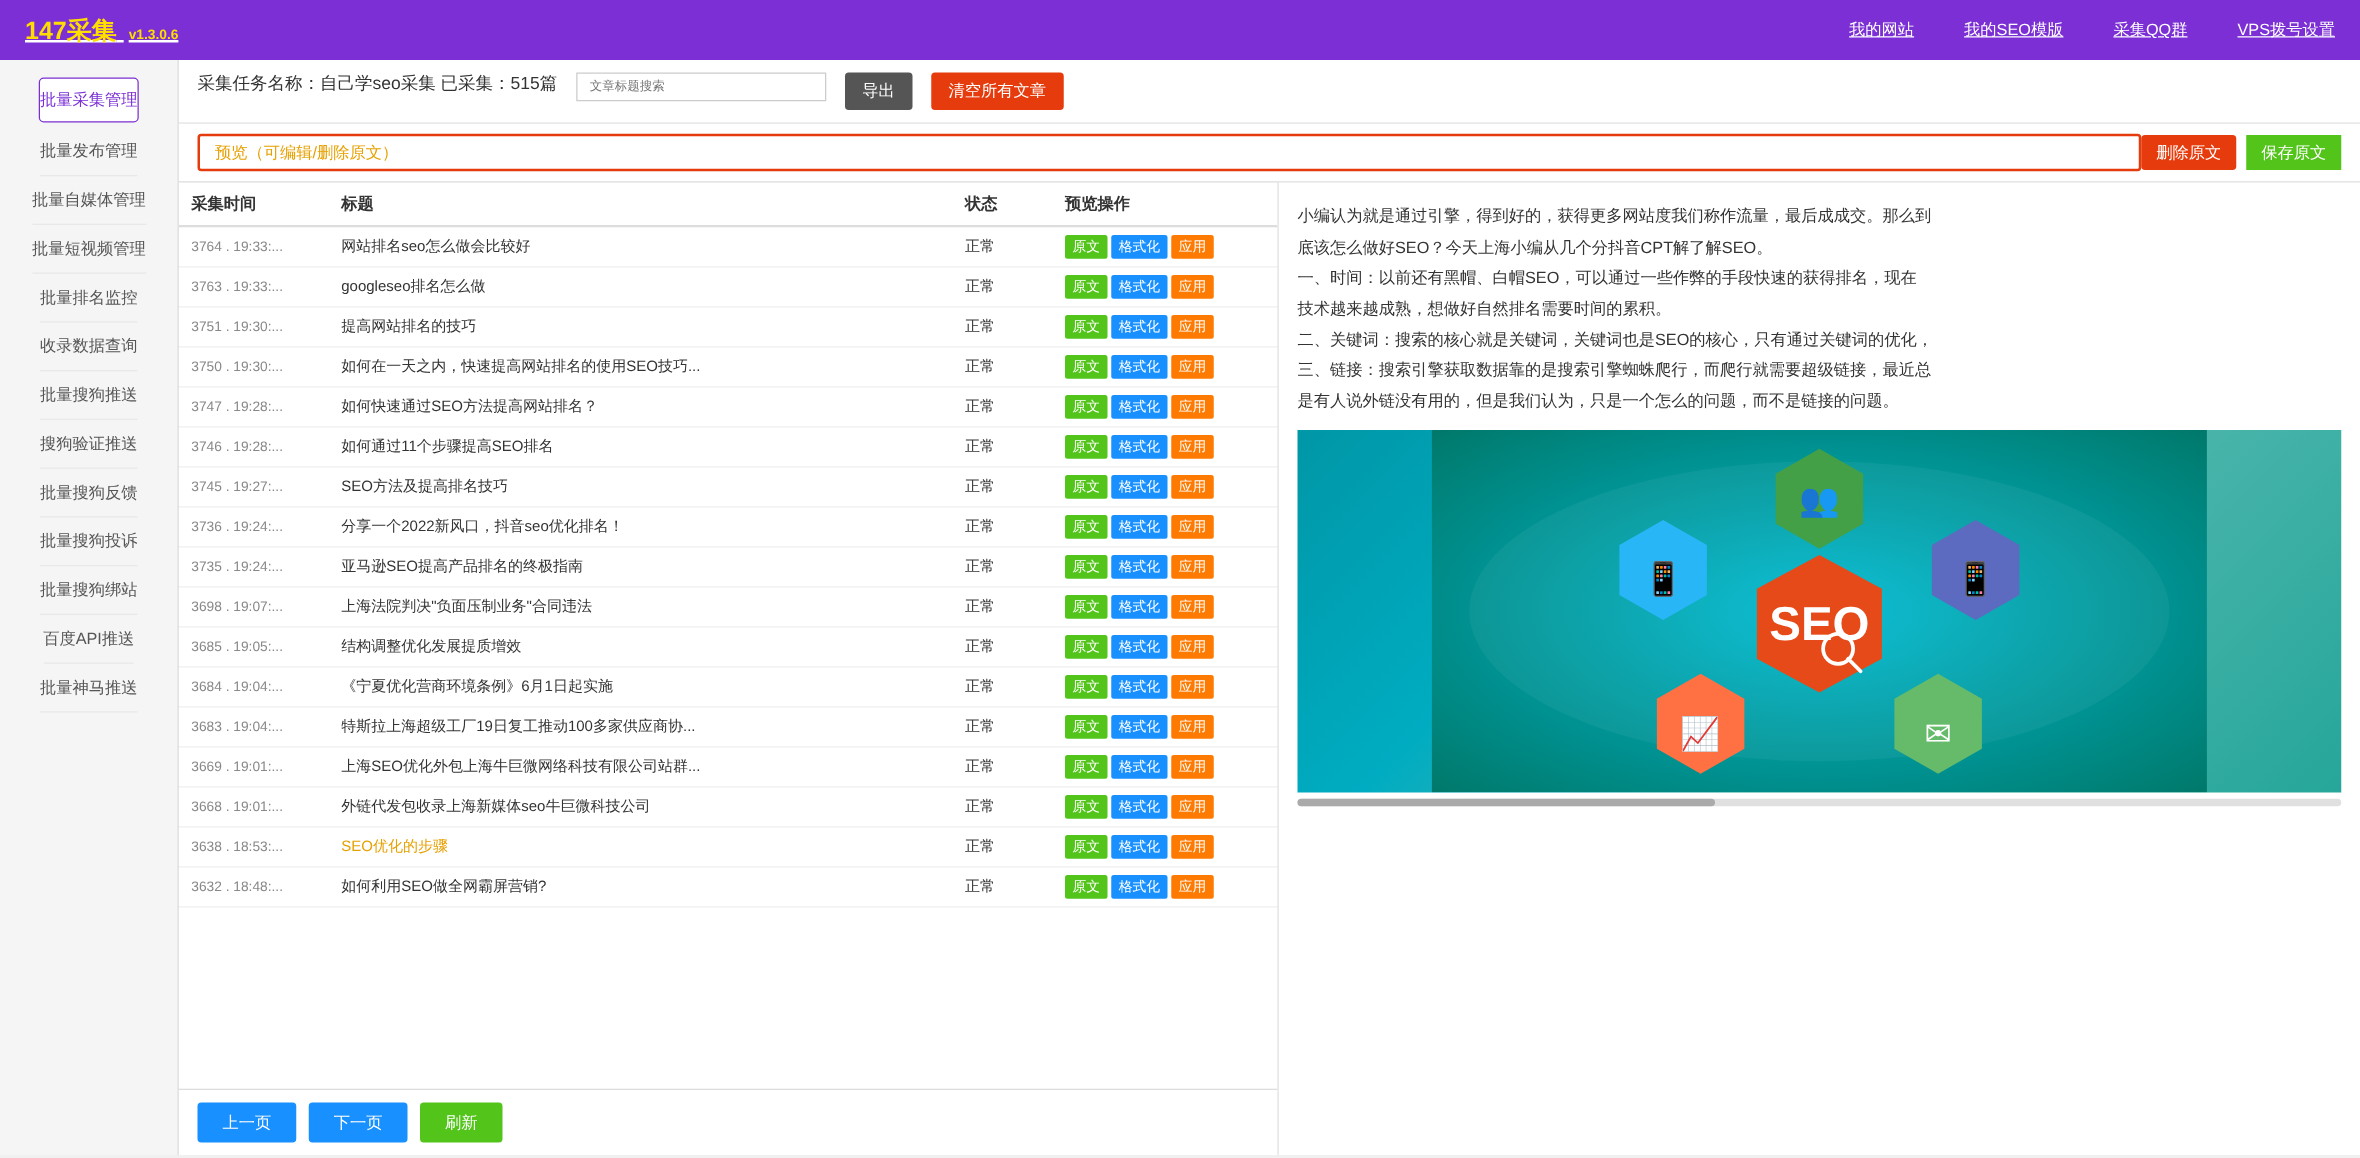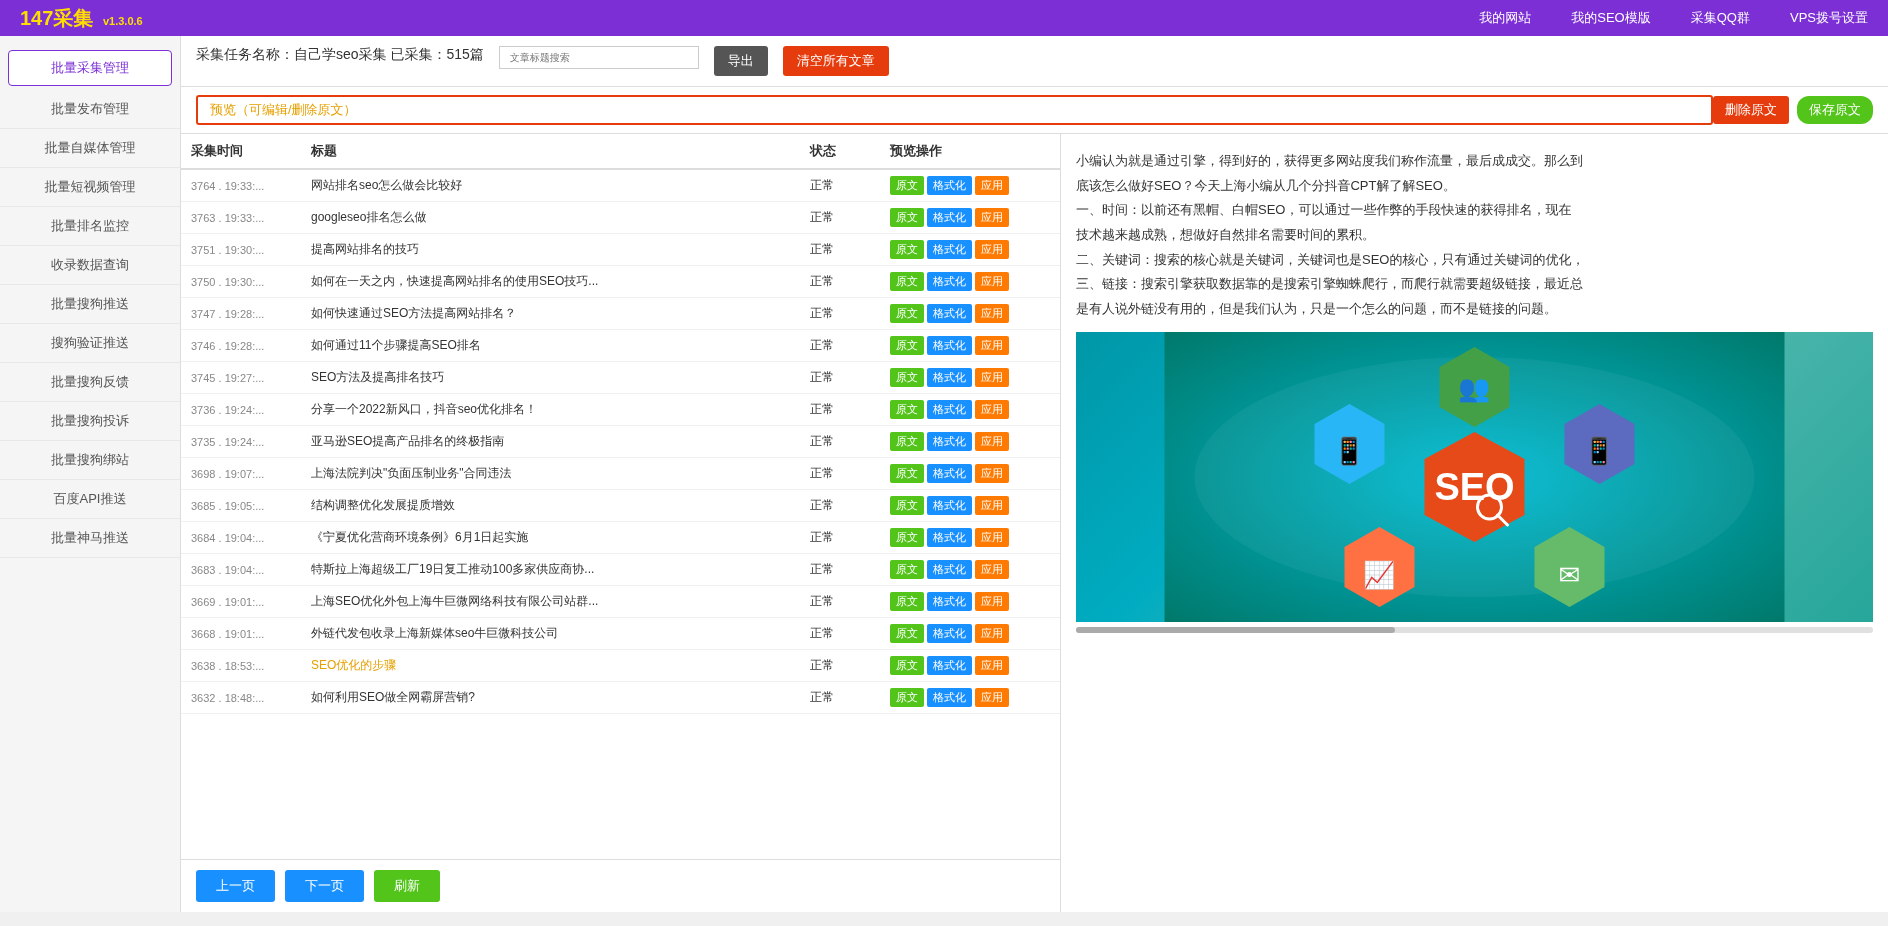--- a/index.html
+++ b/index.html
@@ -1,50 +1,52 @@
 <!DOCTYPE html>
 <html><head>
   <meta charset="utf-8">
   <style>
     * { margin: 0; padding: 0; box-sizing: border-box; }
     body { font-family: 'Microsoft YaHei', SimHei, sans-serif; font-size: 13px; background: #f0f0f0; overflow: hidden; }
 
     
     .header {
       background: #7b2fd4;
-      height: 36px;
+      height: 48px;
       display: flex;
       align-items: center;
       padding: 0 20px;
       color: white;
+      text-decoration: underline;
     }
     .header-logo {
       font-size: 20px;
       font-weight: bold;
       color: white;
       margin-right: auto;
     }
     .header-logo span { color: #ffdd00; }
     .header-version { font-size: 11px; color: #ddd; margin-left: 4px; }
     .header-nav { display: flex; gap: 40px; }
     .header-nav-item { color: white; cursor: pointer; font-size: 13px; }
 
     
     .layout { display: flex; height: calc(100vh - 50px); }
 
     
     .sidebar {
-      width: 181px;
+      width: 143px;
       background: #f5f5f5;
       border-right: 1px solid #ddd;
       display: flex;
       flex-direction: column;
       padding-top: 10px;
       overflow-y: auto;
       flex-shrink: 0;
+      align-items: center;
     }
     .sidebar-item {
       padding: 10px 0;
       text-align: center;
       cursor: pointer;
       color: #555;
       font-size: 13px;
       border-bottom: 1px solid #e8e8e8;
     }
     .sidebar-item.active {
@@ -113,21 +115,21 @@
     .toolbar-preview-box {
       border: 2px solid #e63c0d;
       padding: 4px 12px;
       color: #e6a000;
       font-size: 13px;
       border-radius: 3px;
       flex: 1;
     }
     .toolbar-right { display: flex; gap: 8px; margin-left: auto; }
     .btn-delete-orig { background: #e63c0d; color: white; padding: 5px 12px; border: none; cursor: pointer; border-radius: 3px; font-size: 13px; }
-    .btn-save-orig { background: #52c41a; color: white; padding: 5px 12px; border: none; cursor: pointer; border-radius: 12px; font-size: 13px; }
+    .btn-save-orig { background: #52c41a; color: white; padding: 5px 12px; border: none; cursor: pointer; border-radius: 0; font-size: 13px; }
 
     
     .content-area { display: flex; flex: 1; overflow: hidden; }
 
     
     .table-section { flex: 0 0 880px; display: flex; flex-direction: column; overflow: hidden; border-right: 1px solid #ddd; }
 
     
     .table-header {
       display: grid;

